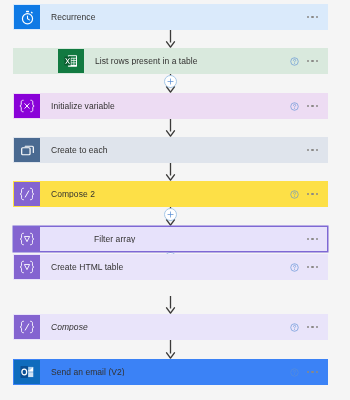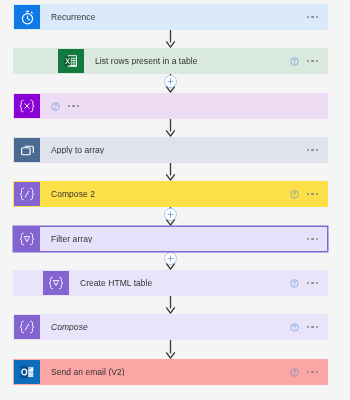--- a/index.html
+++ b/index.html
@@ -31,20 +31,21 @@
     width: 315px;
     height: 26px;
     display: flex;
     align-items: stretch;
     box-sizing: border-box;
     border: 1px solid transparent;
   }
   .node.selected {
     border: 1px solid #7e68d4;
     box-shadow: 0 0 0 0.5px #7e68d4;
+    gap: 43px;
   }
 
   .node-icon {
     width: 26px;
     min-width: 26px;
     display: flex;
     align-items: center;
     justify-content: center;
     box-sizing: border-box;
   }
@@ -242,20 +243,21 @@
     </div>
     <div class="node" style="top: 93px; background: rgb(237, 220, 243);">
       <div class="node-icon" style="background: rgb(138, 2, 216);">
         <svg xmlns="http://www.w3.org/2000/svg" width="18" height="14" viewBox="0 0 30 22">
           <path d="M8.6 1.4 C6.1 1.4 5.4 2.6 5.4 4.6 L5.4 8.1 C5.4 9.7 4.6 10.6 3.1 11 C4.6 11.4 5.4 12.3 5.4 13.9 L5.4 17.4 C5.4 19.4 6.1 20.6 8.6 20.6" fill="none" stroke="#fff" stroke-width="1.5" stroke-linecap="round" stroke-linejoin="round"></path>
           <path d="M21.4 1.4 C23.9 1.4 24.6 2.6 24.6 4.6 L24.6 8.1 C24.6 9.7 25.4 10.6 26.9 11 C25.4 11.4 24.6 12.3 24.6 13.9 L24.6 17.4 C24.6 19.4 23.9 20.6 21.4 20.6" fill="none" stroke="#fff" stroke-width="1.5" stroke-linecap="round" stroke-linejoin="round"></path>
           <path d="M11.4 7.2 L18.6 14.8 M18.6 7.2 L11.4 14.8" fill="none" stroke="#fff" stroke-width="1.6" stroke-linecap="round"></path>
         </svg>
       </div>
       <div class="node-body">
+        <div class="node-title">Initialize variable</div>
         <div class="node-actions">
           <span style="display: flex;">
             <svg class="info-icon" xmlns="http://www.w3.org/2000/svg" width="9" height="9" viewBox="0 0 16 16">
               <circle cx="8" cy="8" r="6.7" fill="none" stroke="#5b8fd4" stroke-width="1.1"></circle>
               <path d="M6.2 6.0 C6.2 4.7 7.1 4.0 8.1 4.0 C9.2 4.0 10.0 4.7 10.0 5.8 C10.0 7.2 8.1 7.3 8.1 8.9" fill="none" stroke="#5b8fd4" stroke-width="1.1" stroke-linecap="round"></path>
               <circle cx="8.1" cy="11.2" r="0.85" fill="#5b8fd4"></circle>
             </svg>
           </span>
           <span class="ellipsis">
             <i></i>
@@ -266,21 +268,21 @@
       </div>
     </div>
     <div class="node" style="top: 137px; background: rgb(223, 228, 236);">
       <div class="node-icon" style="background: rgb(74, 106, 145);">
         <svg xmlns="http://www.w3.org/2000/svg" width="15" height="15" viewBox="0 0 24 24">
           <rect x="2.7" y="7.6" width="13.4" height="11.2" rx="1.5" fill="none" stroke="#fff" stroke-width="1.9"></rect>
           <path d="M8.3 5.2 L19.7 5.2 C20.7 5.2 21.3 5.9 21.3 6.8 L21.3 15.1" fill="none" stroke="#fff" stroke-width="1.9" stroke-linecap="round" stroke-linejoin="round"></path>
         </svg>
       </div>
       <div class="node-body">
-        <div class="node-title">Apply to array</div>
+        <div class="node-title">Create to each</div>
         <div class="node-actions">
           <span class="ellipsis">
             <i></i>
             <i></i>
             <i></i>
           </span>
         </div>
       </div>
     </div>
     <div class="node" style="top: 181px; background: #fde047;">
@@ -321,21 +323,21 @@
         <div class="node-title">Filter array</div>
         <div class="node-actions">
           <span class="ellipsis">
             <i></i>
             <i></i>
             <i></i>
           </span>
         </div>
       </div>
     </div>
-    <div class="node" style="top: 270px; background: rgb(233, 228, 250); padding-left: 29px;">
+    <div class="node" style="top: 254px; background: rgb(233, 228, 250);">
       <div class="node-icon" style="background: rgb(132, 100, 208);">
         <svg xmlns="http://www.w3.org/2000/svg" width="18" height="14" viewBox="0 0 30 22">
           <path d="M9.1 1.4 C6.6 1.4 5.9 2.6 5.9 4.6 L5.9 8.1 C5.9 9.7 5.1 10.6 3.6 11 C5.1 11.4 5.9 12.3 5.9 13.9 L5.9 17.4 C5.9 19.4 6.6 20.6 9.1 20.6" fill="none" stroke="#fff" stroke-width="1.5" stroke-linecap="round" stroke-linejoin="round"></path>
           <path d="M20.9 1.4 C23.4 1.4 24.1 2.6 24.1 4.6 L24.1 8.1 C24.1 9.7 24.9 10.6 26.4 11 C24.9 11.4 24.1 12.3 24.1 13.9 L24.1 17.4 C24.1 19.4 23.4 20.6 20.9 20.6" fill="none" stroke="#fff" stroke-width="1.5" stroke-linecap="round" stroke-linejoin="round"></path>
           <path d="M10.6 6.8 L19.4 6.8 L15 15.4 Z" fill="none" stroke="#fff" stroke-width="1.5" stroke-linejoin="round"></path>
         </svg>
       </div>
       <div class="node-body">
         <div class="node-title">Create HTML table</div>
         <div class="node-actions">
@@ -373,21 +375,21 @@
             </svg>
           </span>
           <span class="ellipsis">
             <i></i>
             <i></i>
             <i></i>
           </span>
         </div>
       </div>
     </div>
-    <div class="node" style="top: 359px; background: #fca5a5;">
+    <div class="node" style="top: 359px; background: #3b82f6;">
       <div class="node-icon" style="background: rgb(15, 108, 189);">
         <svg xmlns="http://www.w3.org/2000/svg" width="16" height="16" viewBox="0 0 24 24">
           <rect x="9.3" y="4.4" width="12.1" height="7.2" fill="#fff"></rect>
           <rect x="9.3" y="12.3" width="12.1" height="7.3" fill="#cfe3f5"></rect>
           <path d="M9.3 4.4 L21.4 4.4 L15.3 10.1 Z" fill="#a8cdec"></path>
           <rect x="2.2" y="3.1" width="11.5" height="17.8" rx="1.1" fill="#0a4f94"></rect>
           <ellipse cx="7.9" cy="12" rx="3.6" ry="4.3" fill="none" stroke="#fff" stroke-width="1.9"></ellipse>
         </svg>
       </div>
       <div class="node-body">

